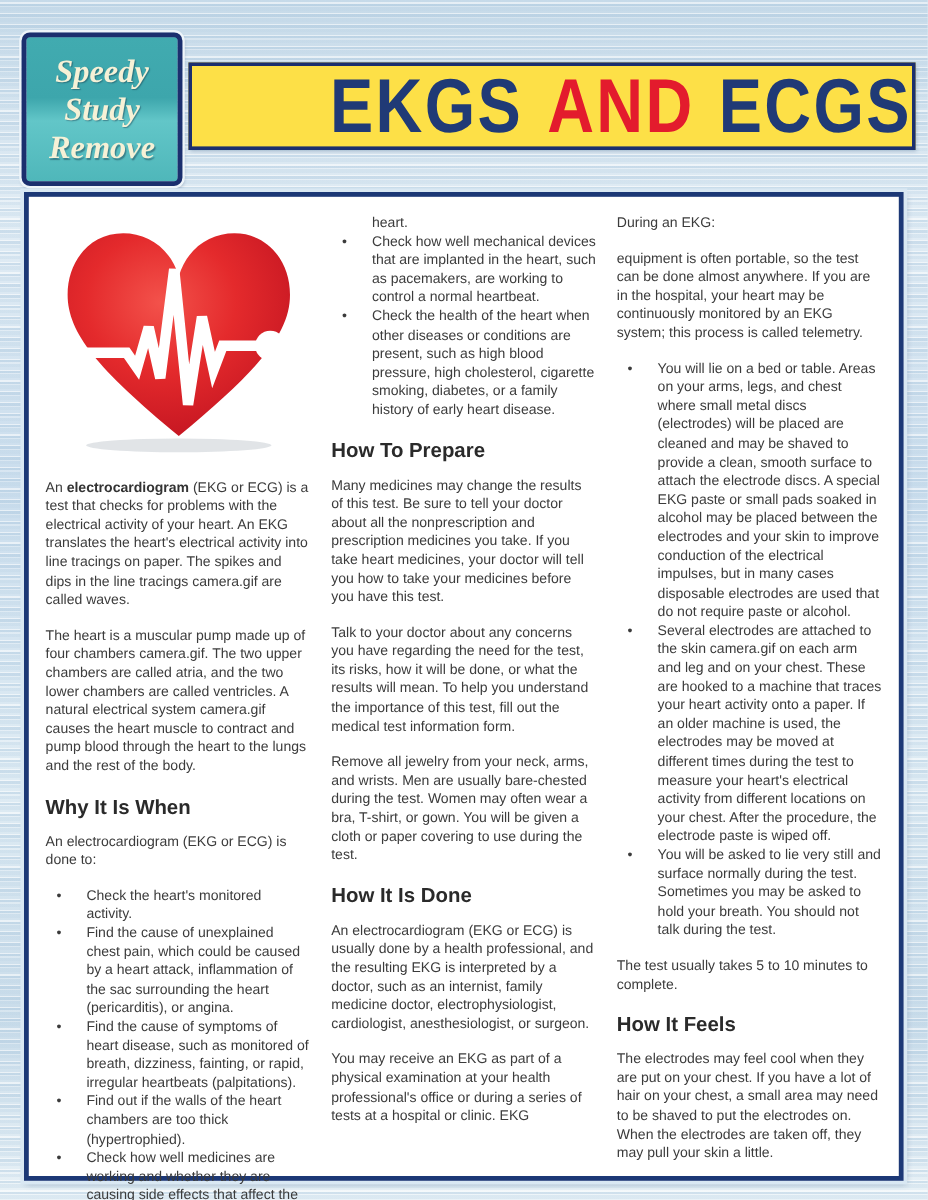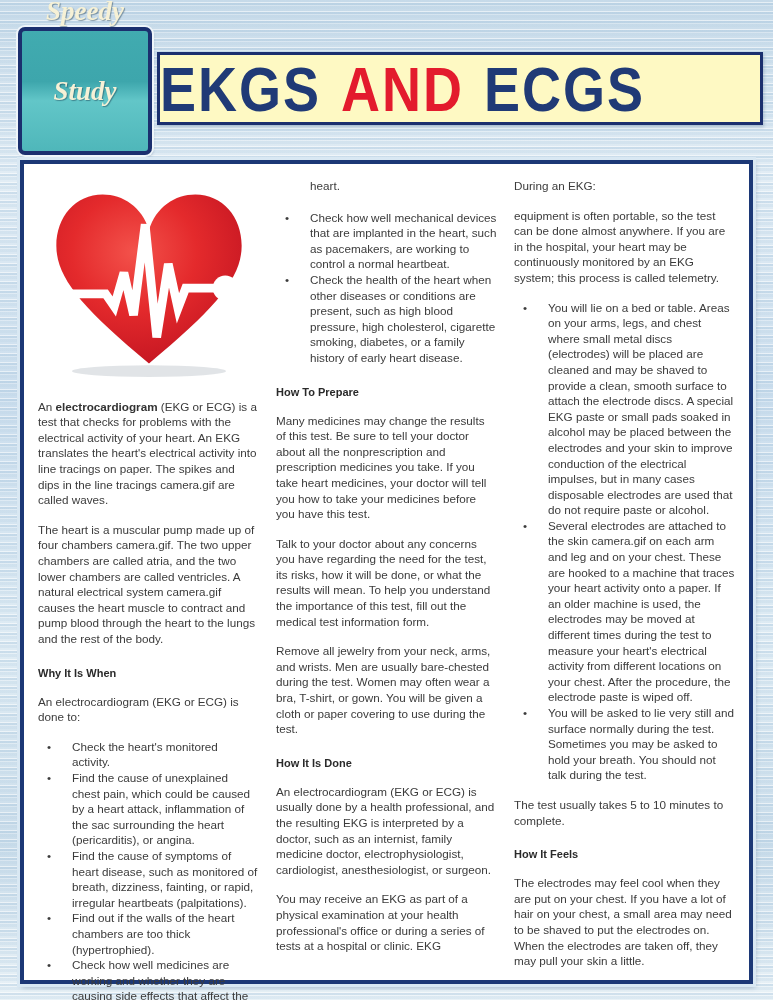--- a/index.html
+++ b/index.html
@@ -17,31 +17,31 @@
       linear-gradient(180deg,#c6dae9 0%,#e2edf5 18%,#cadded 40%,#dfecf4 65%,#c9dcea 85%,#e9f2f7 100%);
   }
 
   
   .header{position:absolute;left:0;top:0;width:773px;height:158px;}
   .logo{
     position:absolute;left:18px;top:27px;width:126px;height:120px;
     background:linear-gradient(180deg,#41abb0 0%,#3da6ac 42%,#62c6c8 58%,#4fb7ba 100%);
     border:4px solid #1b2f6e;border-radius:7px;
     box-shadow:0 0 0 2px #eef5fa,1px 2px 3px rgba(40,70,110,.35);
-    display:flex;flex-direction:column;justify-content:center;align-items:center;gap:48px;
+    display:flex;flex-direction:column;justify-content:center;align-items:center;
   }
   .logo-line{
     font-family:"Liberation Serif","DejaVu Serif",serif;
     font-style:italic;font-weight:600;font-size:27px;line-height:32px;
     color:#f6f1d6;text-shadow:1px 1px 1px rgba(20,50,70,.45);
   }
   .title-box{
     position:absolute;left:157px;top:52px;width:606px;height:73px;
-    background:#fef9c3;border:3px solid #1b2f6e;box-sizing:border-box;
-    display:flex;align-items:center;justify-content:flex-start;
+    background:#fde047;border:3px solid #1b2f6e;box-sizing:border-box;
+    display:flex;align-items:center;justify-content:flex-end;
     box-shadow:1px 2px 3px rgba(40,70,110,.25);
   }
   .title-inner{
     display:flex;gap:20px;align-items:baseline;
     font-weight:700;font-size:54px;letter-spacing:2px;
     transform:scaleY(1.18);transform-origin:center;
     font-family:"Liberation Sans","DejaVu Sans",sans-serif;
   }
   .t-navy{color:#203a76;}
   .t-red{color:#e31b2d;}
@@ -50,22 +50,22 @@
   .sheet{
     position:absolute;left:20px;top:160px;width:733px;height:824px;
     background:#ffffff;border:4px solid #1c3876;box-sizing:border-box;
     box-shadow:0 0 0 3px #d9e8f3,2px 3px 5px rgba(40,70,110,.35);
     padding:14px 14px 10px 14px;
     display:flex;gap:17px;
   }
   .col{flex:1 1 0;min-width:0;color:#3b3b3b;font-size:11.7px;line-height:15.6px;}
   .para{margin:0 0 14px 0;}
   .para b{font-weight:700;color:#333;}
-  .para.cont{padding-left:34px;margin-bottom:16px;}
-  .sec-heading{font-size:11px;font-weight:700;color:#2a2a2a;margin:17px 0 12px 0;line-height:18px;}
+  .para.cont{padding-left:34px;margin-bottom:0;}
+  .sec-heading{font-size:17px;font-weight:700;color:#2a2a2a;margin:17px 0 12px 0;line-height:18px;}
   .bullets{margin:0 0 14px 0;}
   .bullet{display:flex;}
   .dot{flex:0 0 34px;padding-left:9px;box-sizing:border-box;font-size:11.7px;}
   .btext{flex:1 1 auto;}
 
   .heart-fig{width:222px;margin:2px auto 16px auto;}
   .heart-fig svg{display:block;width:100%;height:auto;}
 </style>
 </head>
 <body>

